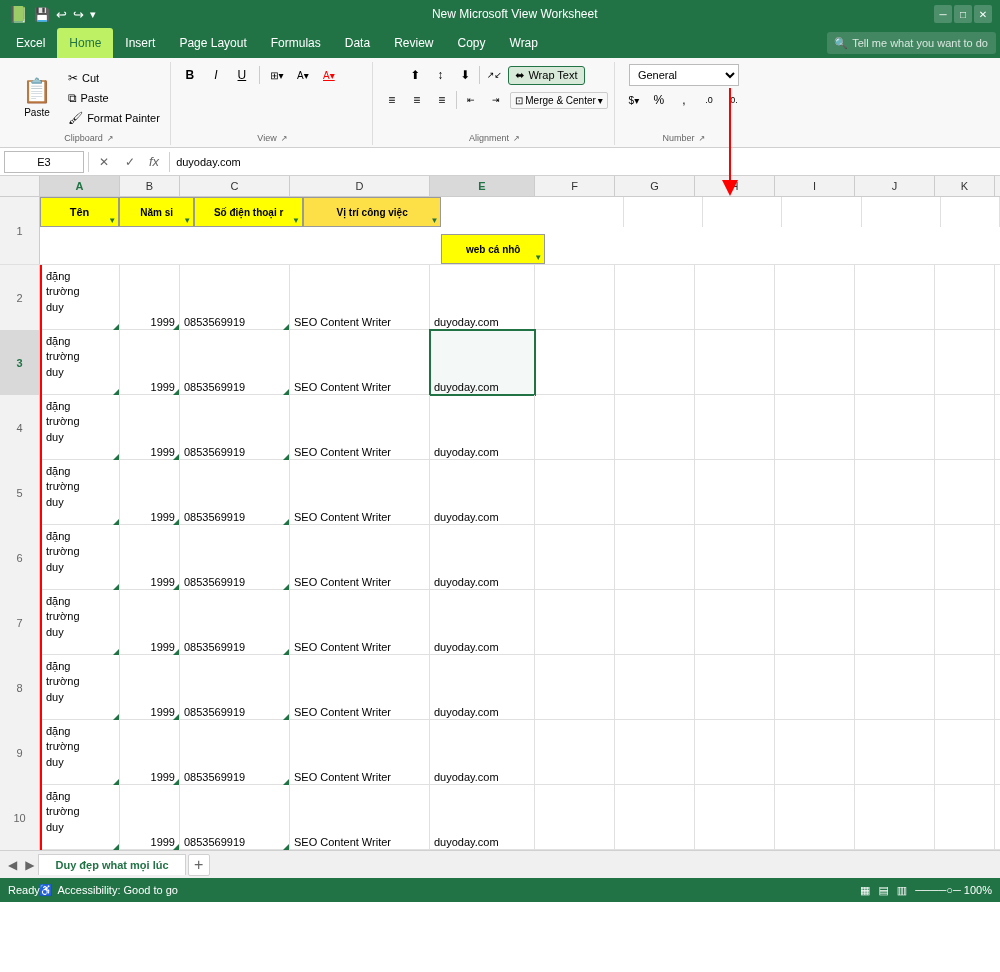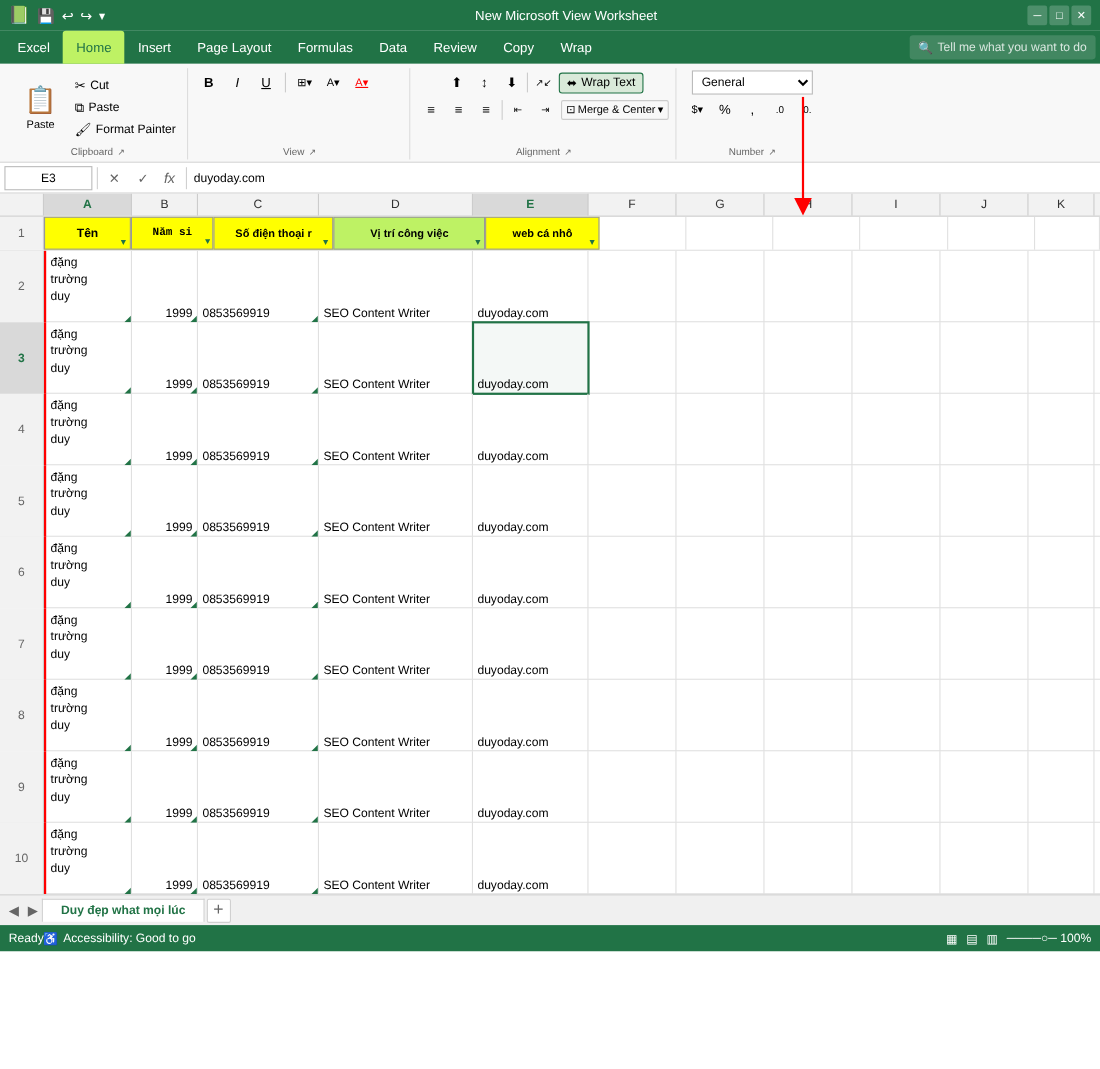--- a/index.html
+++ b/index.html
@@ -537,33 +537,33 @@
   </div>
 
   <div id="grid-body">
 
     <div class="grid-row" style="background:#fff;">
       <div class="row-num">1</div>
       <div class="grid-cell header-cell" style="width:80px;height:30px;background:#ffff00;border:1px solid #999;font-size:11px;display:flex;align-items:center;justify-content:center;position:relative;">
         Tên
         <span style="position:absolute;bottom:1px;right:2px;font-size:8px;color:#217346;">▼</span>
       </div>
-      <div class="grid-cell header-cell" style="width:76px;height:30px;background:#ffff00;border:1px solid #999;font-size:10px;display:flex;align-items:center;justify-content:center;position:relative;font-family:Liberation Mono, monospace;">
+      <div class="grid-cell header-cell" style="width:76px;height:30px;background:#ffff00;border:1px solid #999;font-size:10px;display:flex;align-items:center;justify-content:center;position:relative;">
         Năm si
         <span style="position:absolute;bottom:1px;right:2px;font-size:8px;color:#217346;">▼</span>
       </div>
       <div class="grid-cell header-cell" style="width:110px;height:30px;background:#ffff00;border:1px solid #999;font-size:10px;display:flex;align-items:center;justify-content:center;position:relative;">
         Số điện thoại r
         <span style="position:absolute;bottom:1px;right:2px;font-size:8px;color:#217346;">▼</span>
       </div>
-      <div class="grid-cell header-cell" style="width:140px;height:30px;background:#bef264;border:1px solid #999;font-size:10px;display:flex;align-items:center;justify-content:center;position:relative;">
+      <div class="grid-cell header-cell" style="width:140px;height:30px;background:#fde047;border:1px solid #999;font-size:10px;display:flex;align-items:center;justify-content:center;position:relative;">
         Vị trí công việc
         <span style="position:absolute;bottom:1px;right:2px;font-size:8px;color:#217346;">▼</span>
       </div>
-      <div class="grid-cell header-cell" style="width:105px;height:30px;background:#ffff00;border:1px solid #999;font-size:10px;display:flex;align-items:center;justify-content:center;position:relative;">
+      <div class="grid-cell header-cell" style="width:105px;height:30px;background:#ffff00;border:1px solid #999;font-size:10px;display:flex;align-items:center;justify-content:center;position:relative;margin-top:37px;">
         web cá nhô
         <span style="position:absolute;bottom:1px;right:2px;font-size:8px;color:#217346;">▼</span>
       </div>
       <div class="grid-cell" style="width:80px;height:30px;"></div>
       <div class="grid-cell" style="width:80px;height:30px;"></div>
       <div class="grid-cell" style="width:80px;height:30px;"></div>
       <div class="grid-cell" style="width:80px;height:30px;"></div>
       <div class="grid-cell" style="width:80px;height:30px;"></div>
       <div class="grid-cell" style="width:60px;height:30px;"></div>
     </div>

